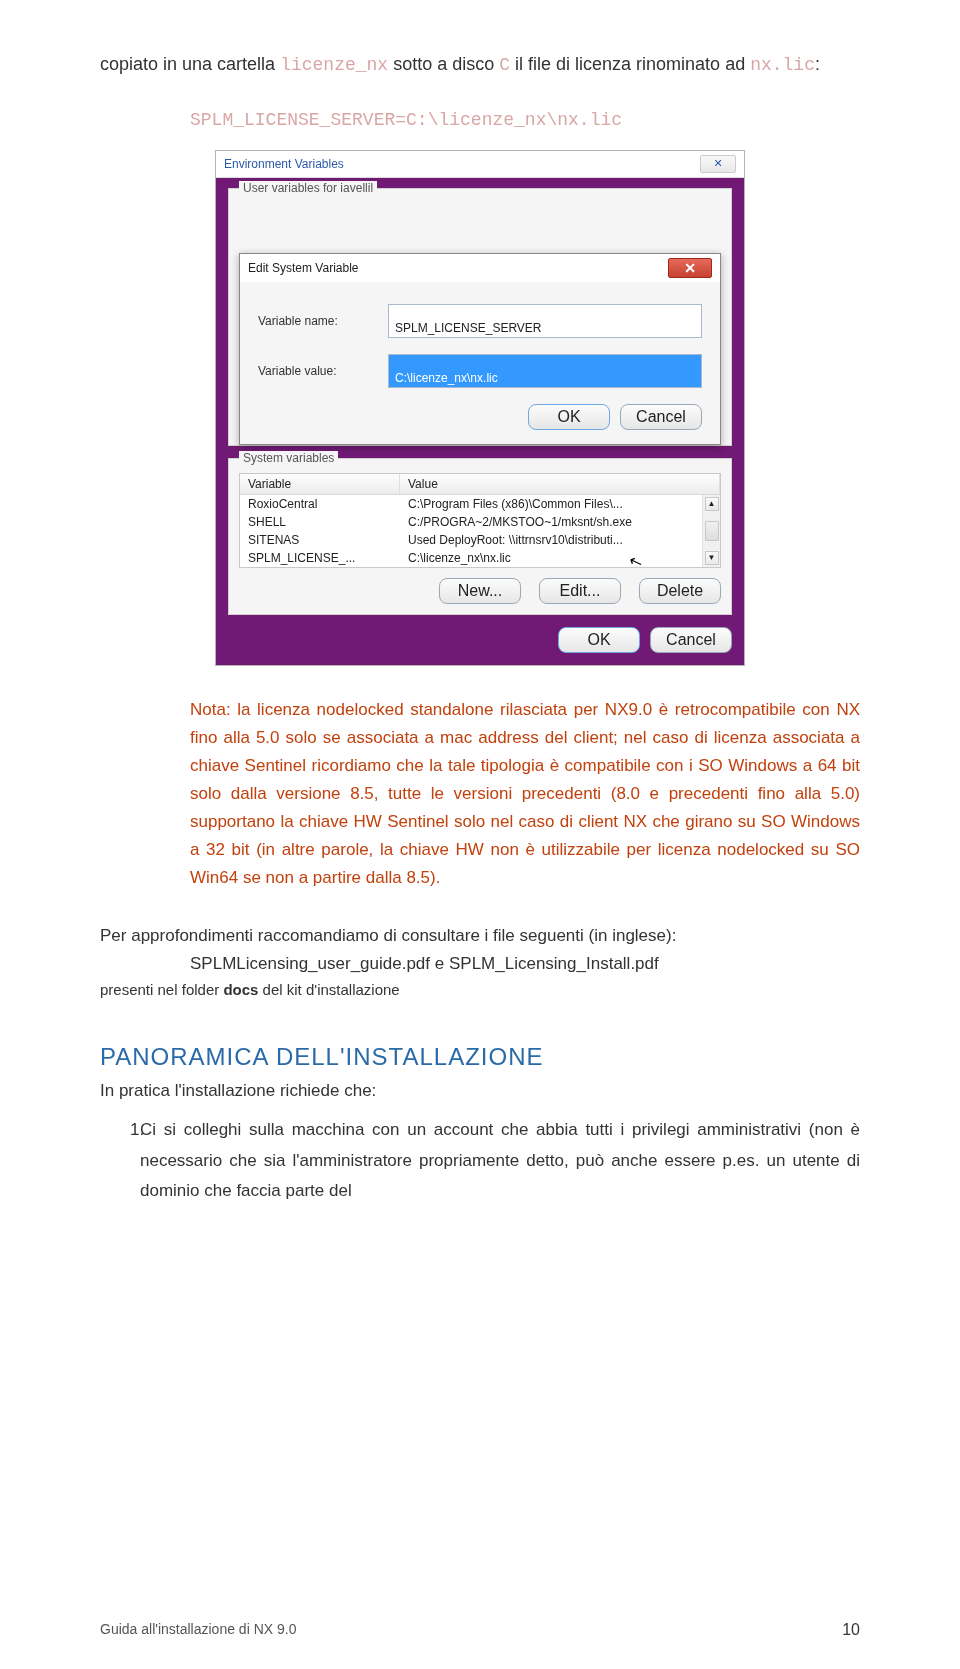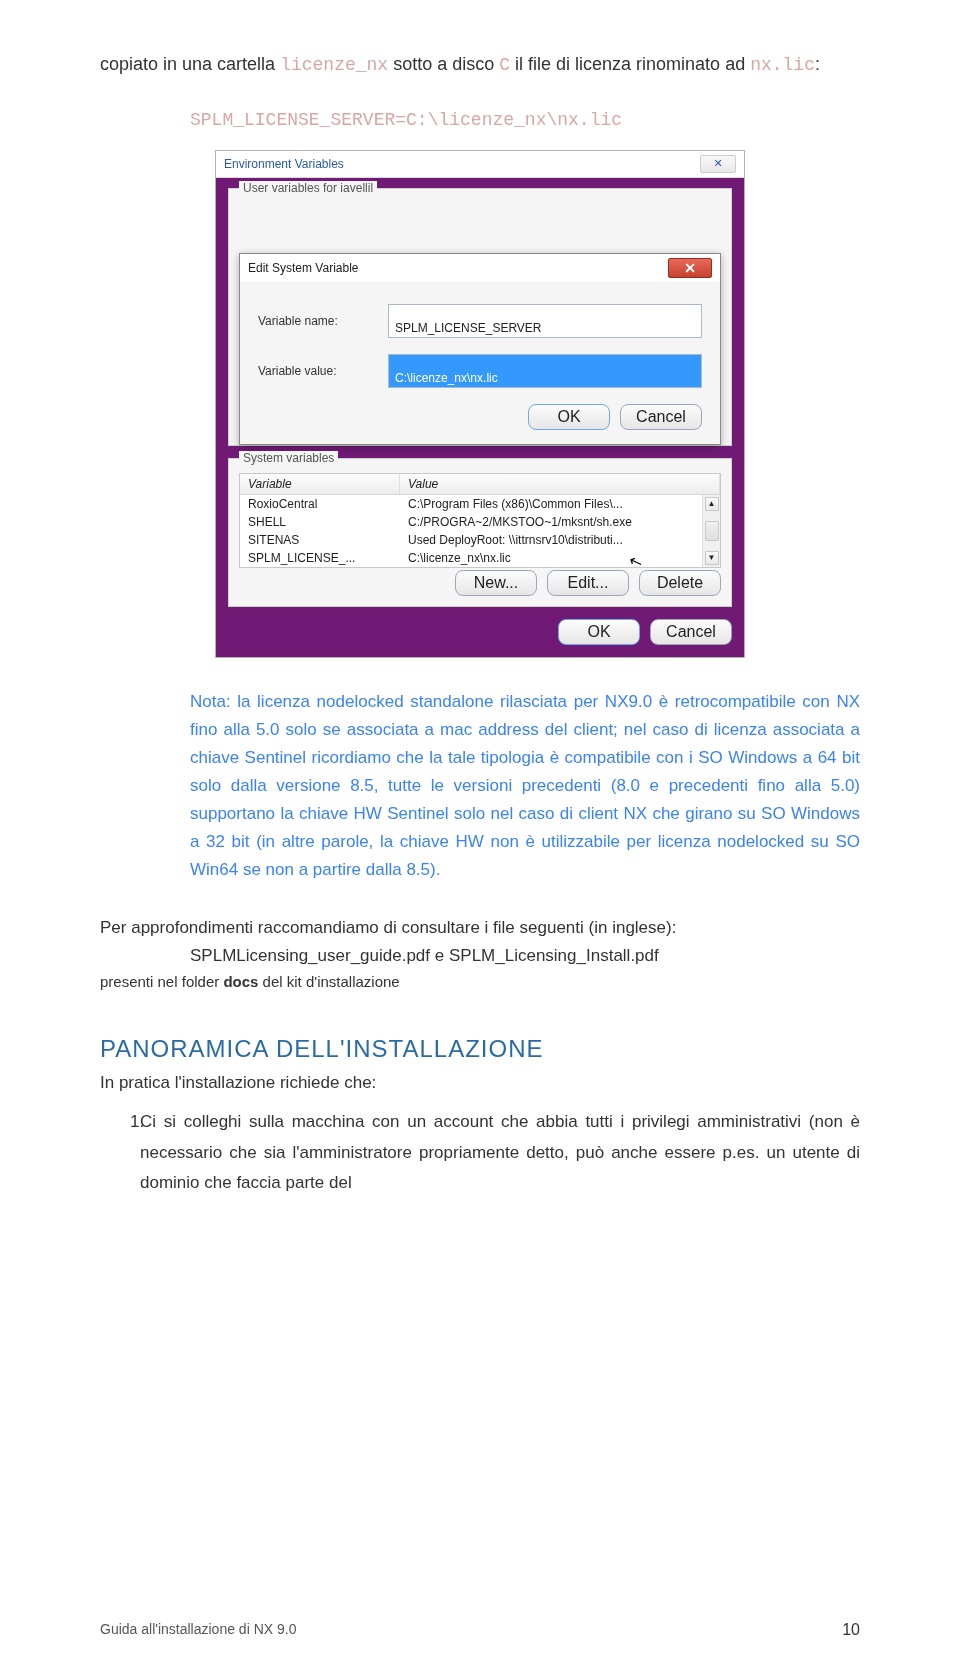--- a/index.html
+++ b/index.html
@@ -139,21 +139,20 @@
   }
   .sys-table-head {
     display: flex;
     background: linear-gradient(#fdfdfd,#ececec);
     border-bottom: 1px solid #d8d8d8;
   }
   .sys-col-h {
     padding: 3px 8px;
     font-size: 12px;
     border-right: 1px solid #e0e0e0;
-    font-style: italic;
   }
   .sys-col-h.var { width: 160px; }
   .sys-col-h.val { flex: 1; }
   .sys-row {
     display: flex;
   }
   .sys-cell {
     padding: 2px 8px;
     font-size: 12px;
     white-space: nowrap;
@@ -192,37 +191,37 @@
   .cursor {
     position: absolute;
     right: 60px; bottom: -4px;
     font-size: 16px;
     color: #000;
     transform: rotate(-20deg);
   }
   .sys-buttons {
     display: flex;
     justify-content: flex-end;
-    gap: 10px;
-    margin-top: 2px;
+    gap: 18px;
+    margin-top: 10px;
   }
   .bottom-buttons {
     display: flex;
     justify-content: flex-end;
     gap: 10px;
     margin-top: 8px;
   }
 
   
   .para-block {
     margin-left: 90px;
     text-align: justify;
     font-size: 17px;
     line-height: 1.65;
-    color: #3b82f6;
+    color: #c2410c;
   }
   .para2 {
     margin-top: 30px;
     font-size: 17px;
     line-height: 1.65;
     text-align: justify;
   }
   .para-indent {
     margin-left: 90px;
     font-size: 17px;

